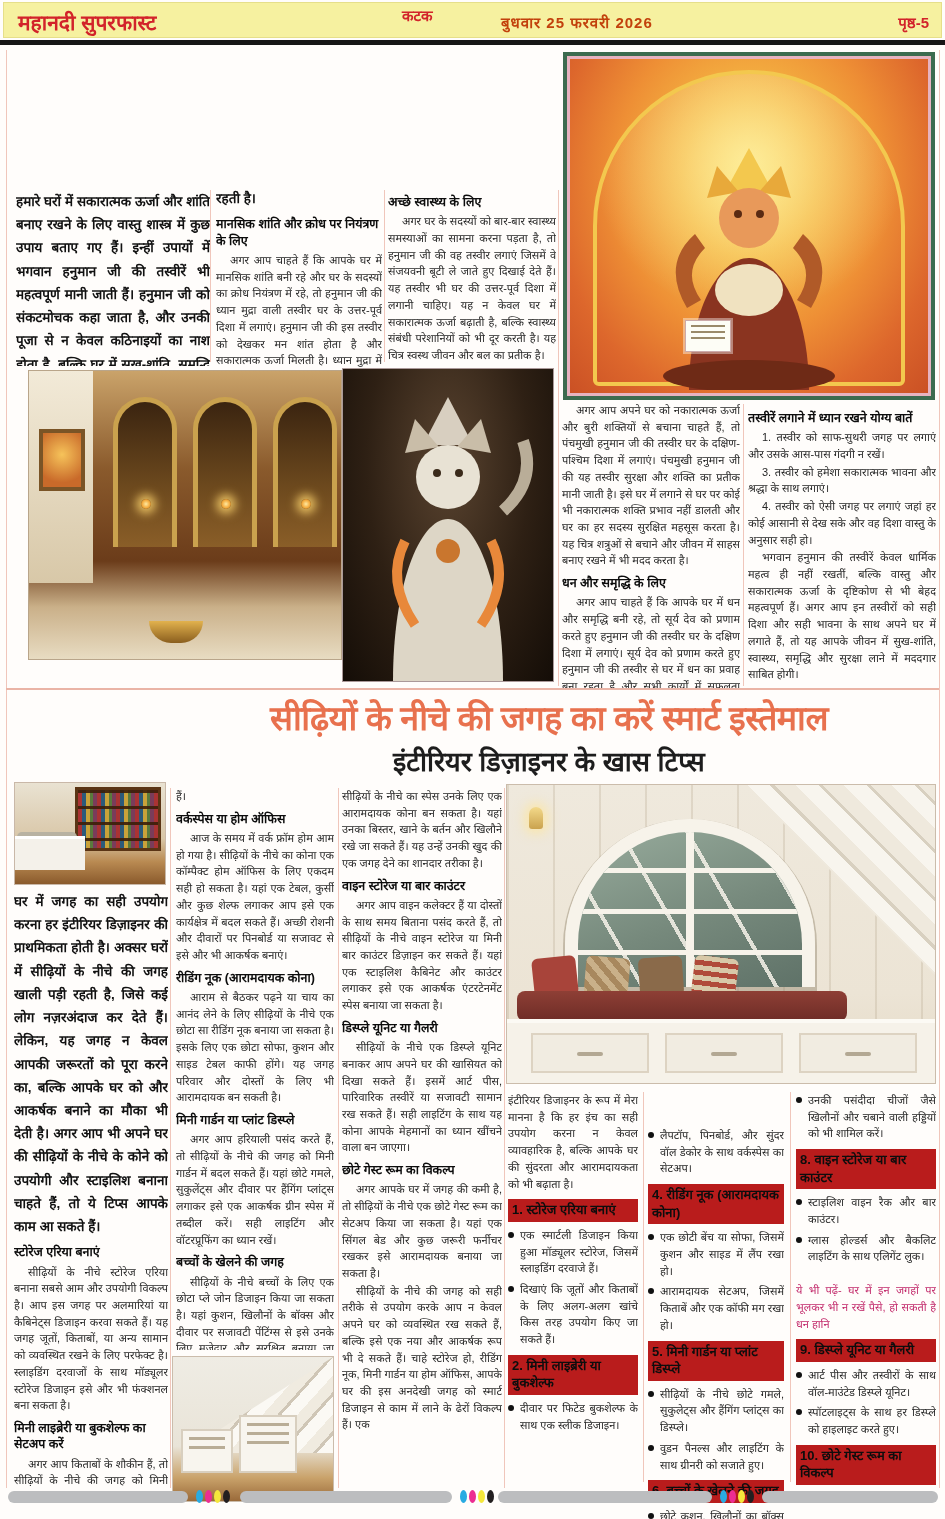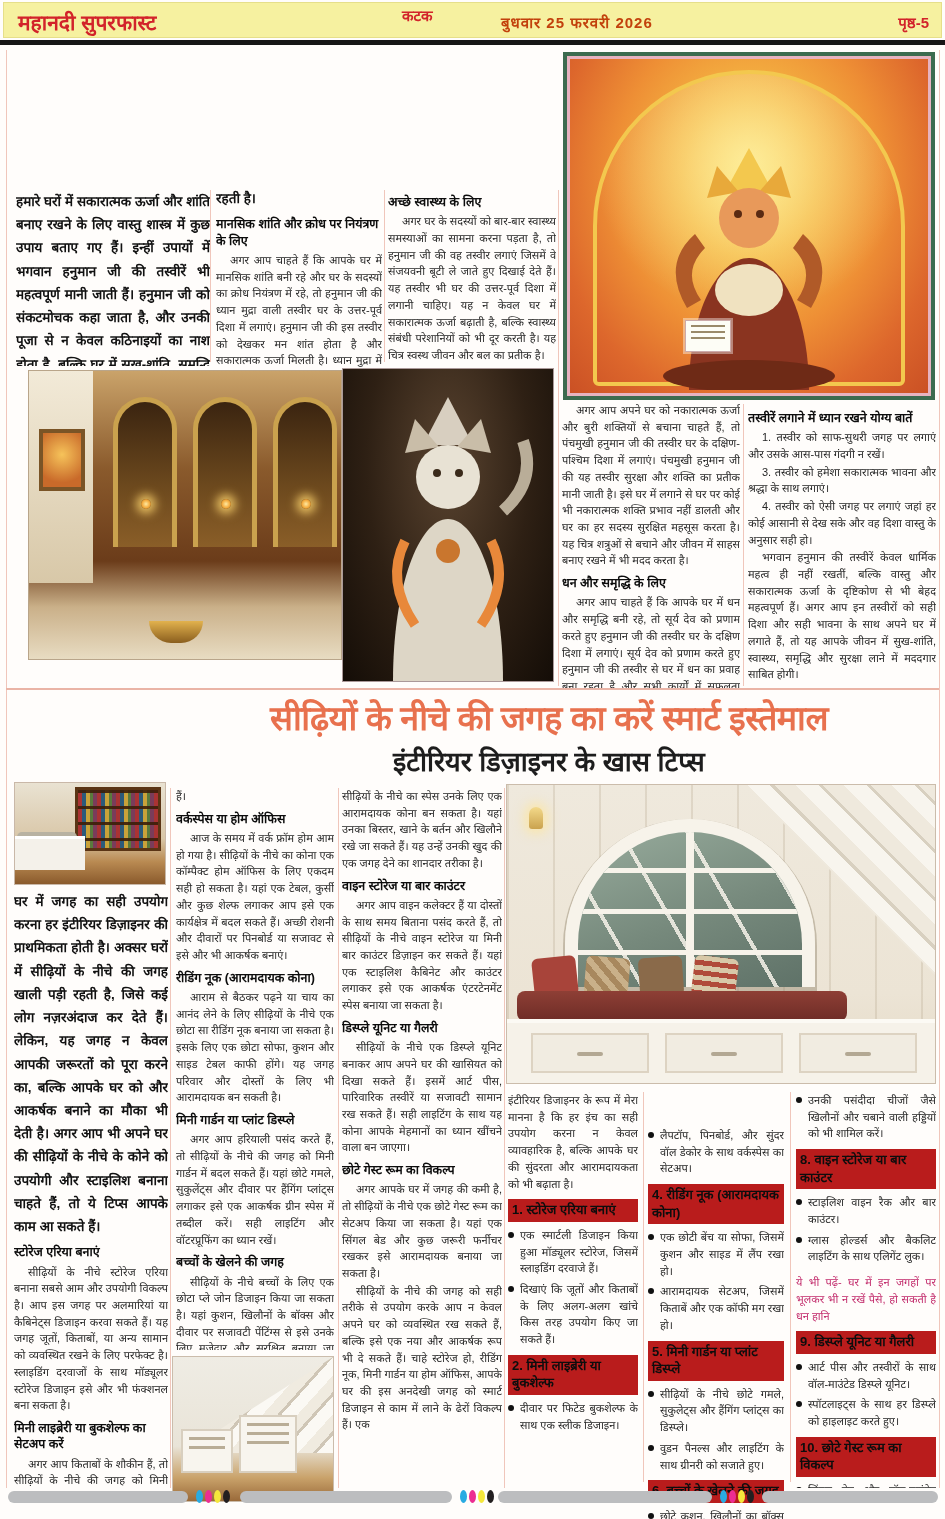--- a/index.html
+++ b/index.html
@@ -19,21 +19,21 @@
 
   
   .col { position:absolute; font-size:11px; line-height:1.52; color:#262626; text-align:justify; overflow:hidden; }
   .itm-lead    { font-weight:bold; font-size:13.5px; line-height:1.66; color:#111; }
   .itm-para    { text-indent:14px; margin-bottom:1px; }
   .itm-cont    { margin-bottom:1px; }
   .itm-subhead { font-weight:bold; font-size:12.5px; line-height:1.3; margin:6px 0 3px; text-align:left; color:#0d0d0d; }
   .itm-numhead { font-weight:bold; font-size:13px; line-height:1.35; margin:7px 0 5px; background:#b91c1c; padding:2px 4px 3px; text-align:left; color:#0d0d0d; }
   .itm-bullet  { display:flex; gap:6px; margin-bottom:4px; }
   .itm-bullet .bdot { flex:0 0 6px; width:6px; height:6px; border-radius:50%; background:#111; margin-top:5px; }
-  .itm-note    { color:#c22a6b; margin:9px 0 4px; }
+  .itm-note    { color:#c22a6b; margin:17px 0 4px; }
 
   .big-lead .itm-lead { font-size:13.5px; line-height:1.72; }
 
   
   .vrule { position:absolute; width:1px; background:#f0c6bb; }
   .hrule { position:absolute; height:2px; background:#eab4a6; }
 
   
   .kicker-box { position:absolute; left:18px; top:60px; width:540px; height:126px;
                 background:#e8714e; border-radius:3px; color:#fff; padding:8px 10px 0; overflow:hidden; }

